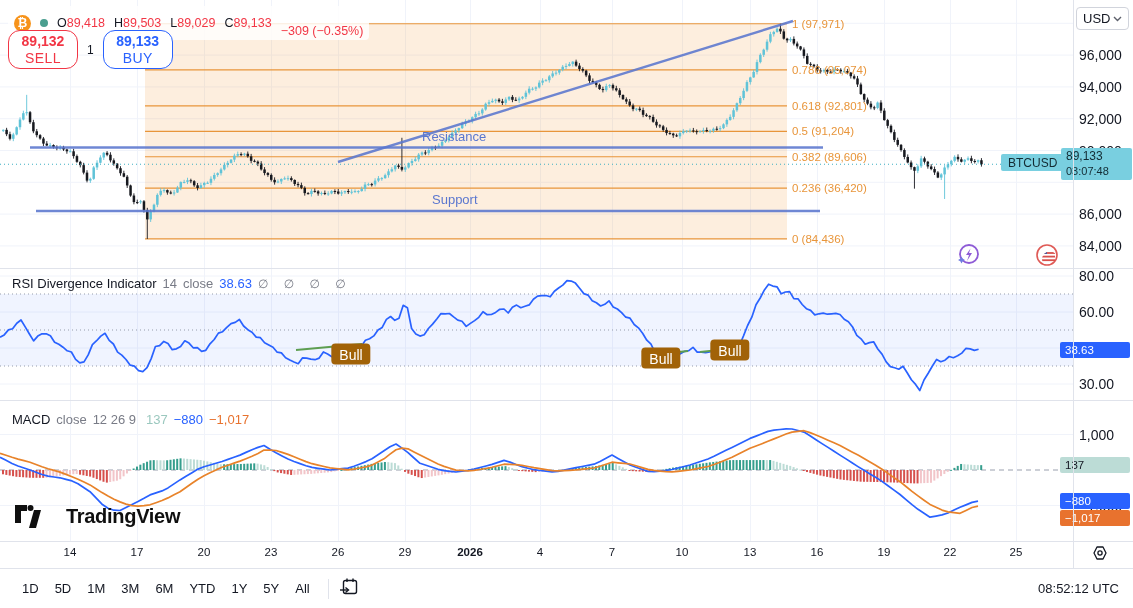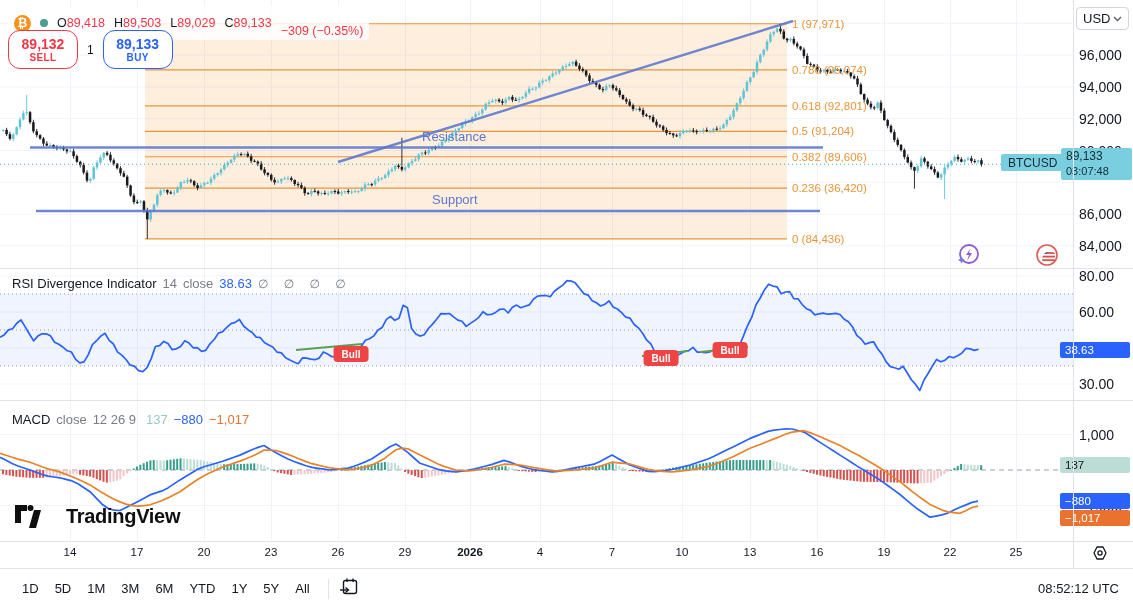--- a/index.html
+++ b/index.html
@@ -13,41 +13,41 @@
           font-weight:700;display:flex;align-items:center;justify-content:center;}
   .mkt-dot{width:8px;height:8px;border-radius:50%;background:#4a9e8f;margin:0 2px;}
   .ohlc{display:flex;gap:9px;font-size:12.5px;white-space:nowrap;align-items:center;}
   .ohlc .pair span.k{color:#131722;}
   .ohlc .pair span.v{color:#f23645;}
   .ohlc .chg{color:#f23645;margin-top:16px;}
   .trade{position:absolute;left:8px;top:30px;display:flex;align-items:center;gap:9px;z-index:30;}
   .tbox{width:68px;height:37px;border-radius:12px;background:#fff;display:flex;flex-direction:column;
         align-items:center;justify-content:center;line-height:1.15;cursor:pointer;}
   .tbox .p{font-size:14px;font-weight:700;}
-  .tbox .l{font-size:10px;letter-spacing:.4px;font-weight:bold;}
+  .tbox .l{font-size:14px;letter-spacing:.4px;}
   .sell{border:1.5px solid #f23645;color:#f23645;}
   .buy{border:1.5px solid #2962ff;color:#2962ff;}
   .spread{font-size:12px;color:#131722;}
   .cursel{position:absolute;left:1076px;top:7px;width:53px;height:23px;border:1px solid #d1d4dc;
           border-radius:4px;display:flex;align-items:center;justify-content:space-between;
           padding:0 6px;font-size:13px;color:#131722;background:#fff;z-index:30;cursor:pointer;box-sizing:border-box;}
   .tick{position:absolute;left:1079px;transform:translateY(-50%);font-size:14px;color:#131722;z-index:5;}
   .axis-badge{position:absolute;left:1060px;width:70px;box-sizing:border-box;padding:2px 5px;
         border-radius:2px;font-size:11.5px;color:#fff;transform:translateY(-50%);z-index:12;}
   .fib-lab{position:absolute;transform:translateY(-50%);font-size:11.5px;color:#e8953a;white-space:nowrap;z-index:6;}
   .trend-lab{position:absolute;font-size:13px;color:#5b77cf;z-index:7;}
   .sym-badge{position:absolute;background:#79cfe0;color:#132b33;font-size:12px;border-radius:2px;
              padding:1.5px 7px;z-index:12;}
   .price-badge{position:absolute;left:1061px;width:71px;box-sizing:border-box;background:#79cfe0;color:#132b33;
              font-size:12px;border-radius:2px;padding:1px 5px;line-height:15px;z-index:12;}
   .ind-hdr{position:absolute;display:flex;align-items:center;gap:6px;font-size:13px;z-index:20;white-space:nowrap;}
   .ind-hdr .t{color:#131722;}
   .ind-hdr .g{color:#787b86;}
-  .bull{position:absolute;transform:translate(-50%,-50%);background:#ef4444;color:#fff;font-size:10px;
-        padding:2.5px 8px;border-radius:4px;z-index:9;font-weight:bold;}
+  .bull{position:absolute;transform:translate(-50%,-50%);background:#a16207;color:#fff;font-size:14px;
+        padding:2.5px 8px;border-radius:4px;z-index:9;}
   .tlabel{position:absolute;top:546px;transform:translateX(-50%);font-size:11.5px;color:#131722;z-index:5;}
   .tlabel.bold{font-weight:700;}
   .logo{position:absolute;left:14px;top:504px;display:flex;align-items:center;gap:24px;z-index:20;cursor:pointer;}
   .logo-text{font-size:20px;font-weight:800;color:#0f0f0f;letter-spacing:-.3px;}
   .toolbar{position:absolute;left:0;top:569px;width:1133px;height:39px;background:#fff;display:flex;
            align-items:center;padding:0 14px;box-sizing:border-box;gap:2px;z-index:25;}
   .rngbtn{font-size:13px;color:#131722;padding:5px 8px;border-radius:4px;cursor:pointer;}
   .tb-sep{width:1px;height:20px;background:#e0e3eb;margin:0 8px;}
   .clock{margin-left:auto;font-size:13px;color:#131722;}
   .hline{position:absolute;left:0;width:1133px;height:1px;background:#e0e3eb;z-index:15;}

